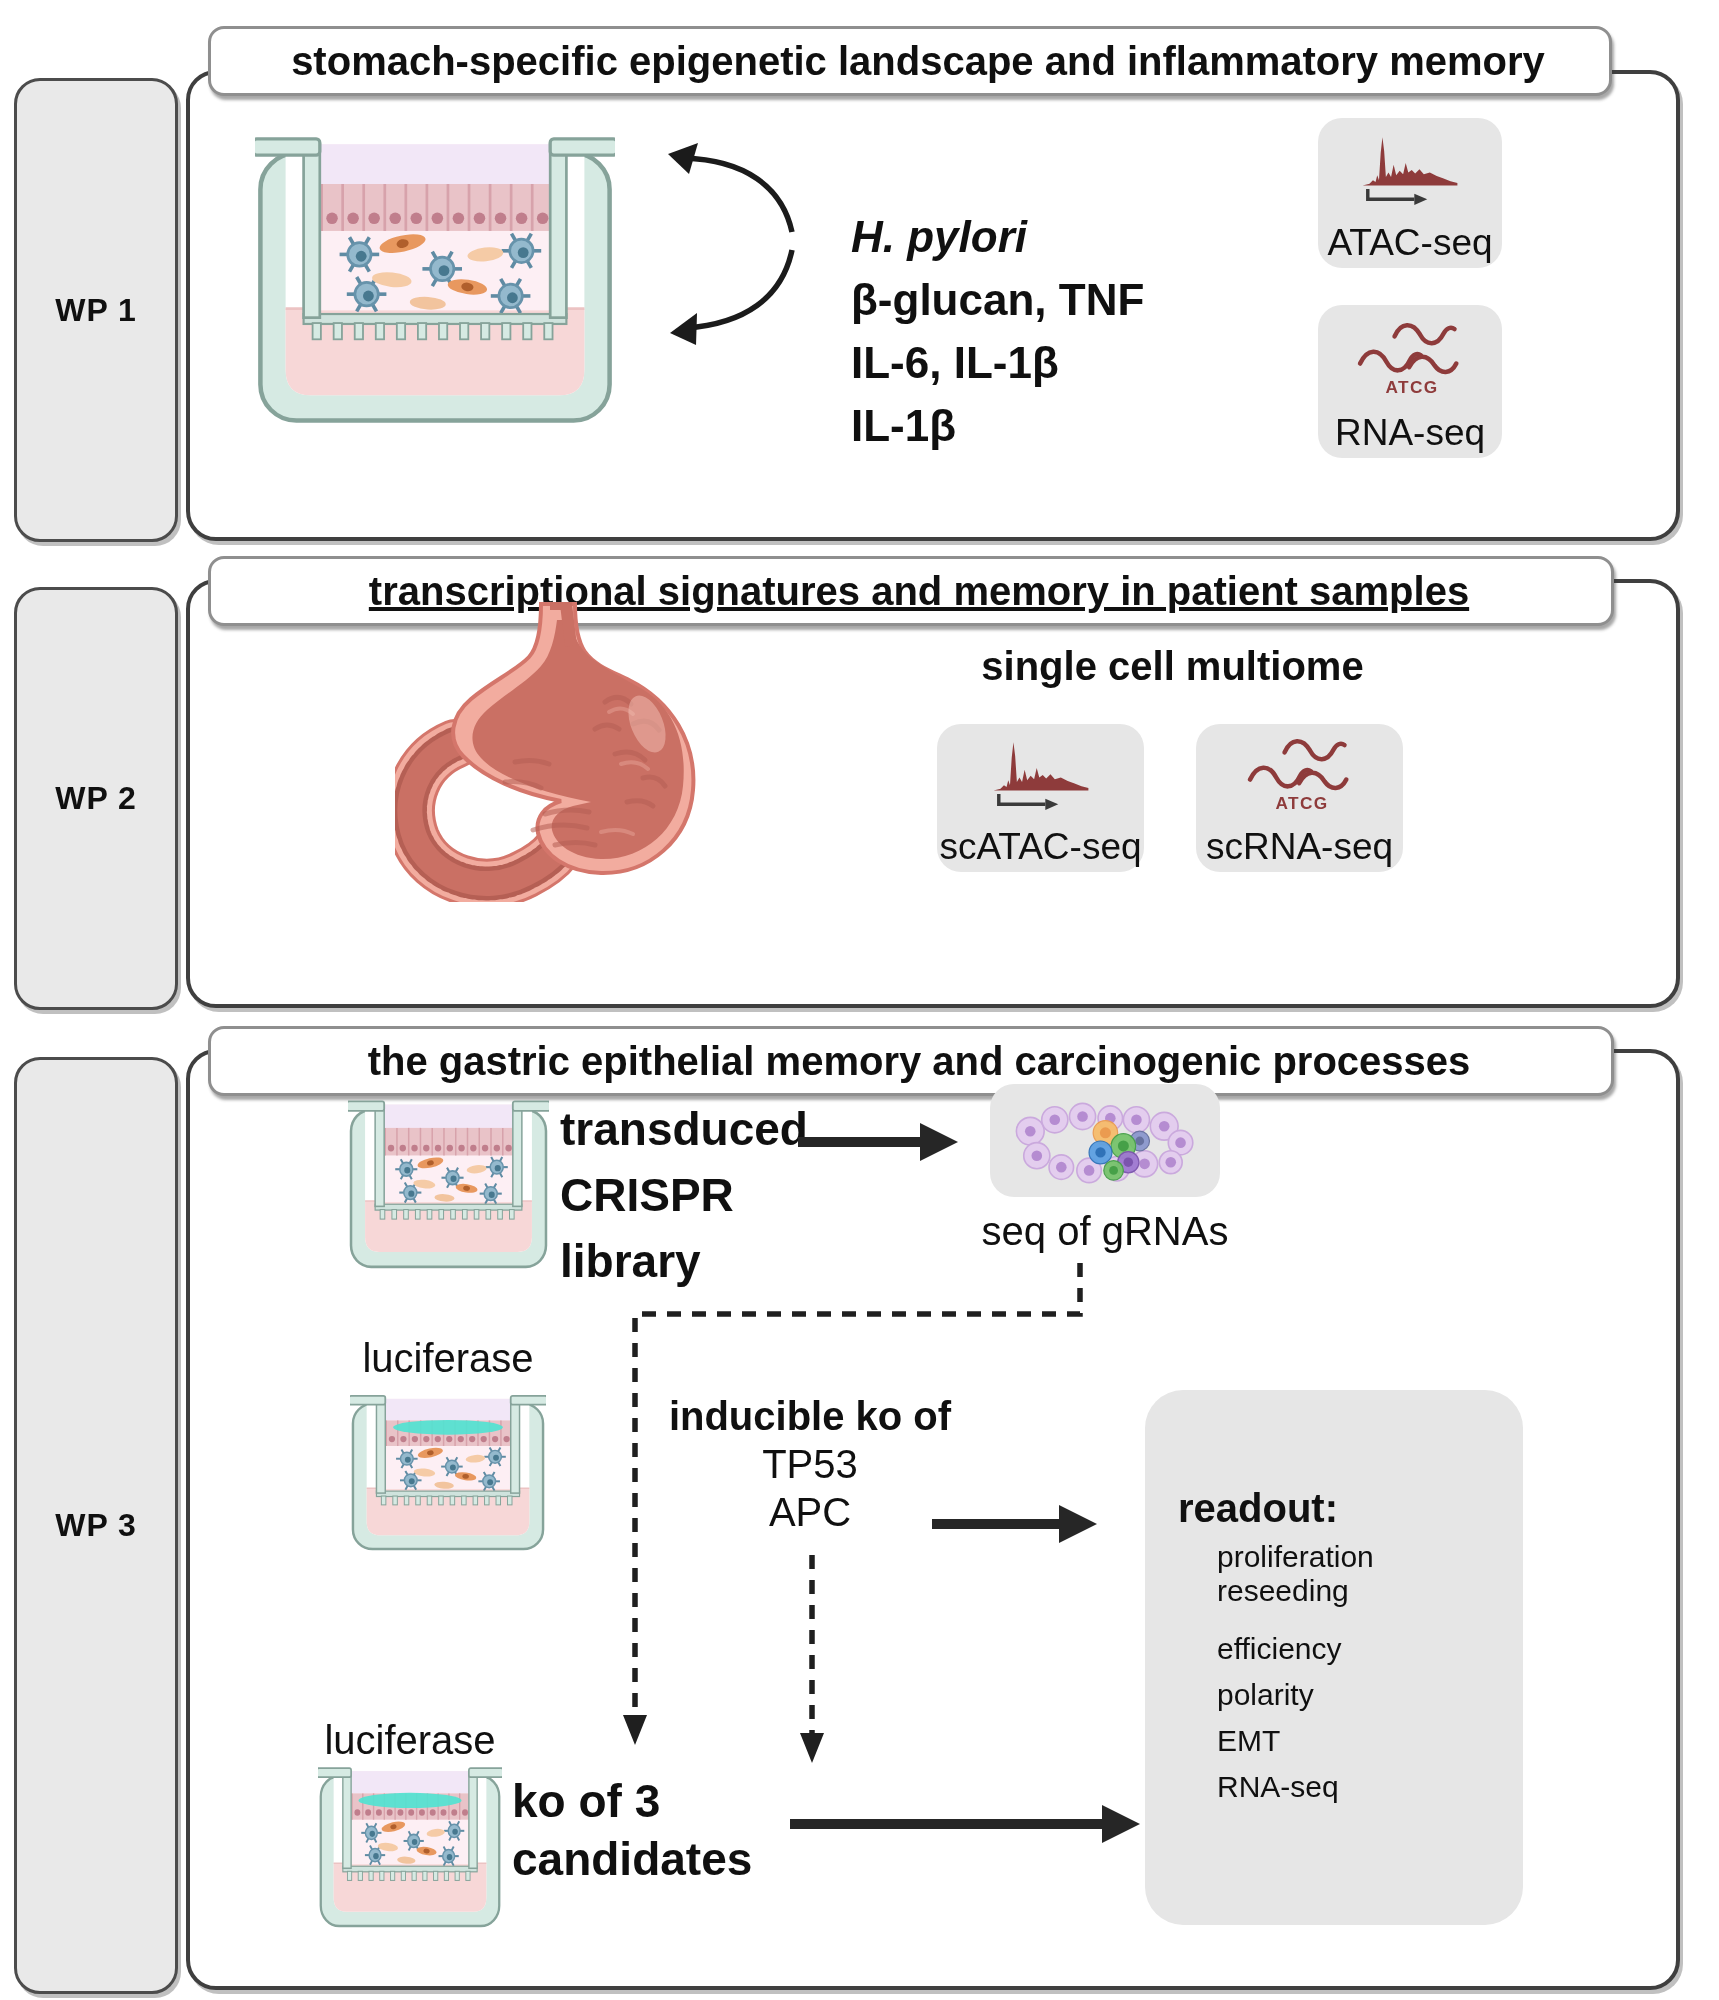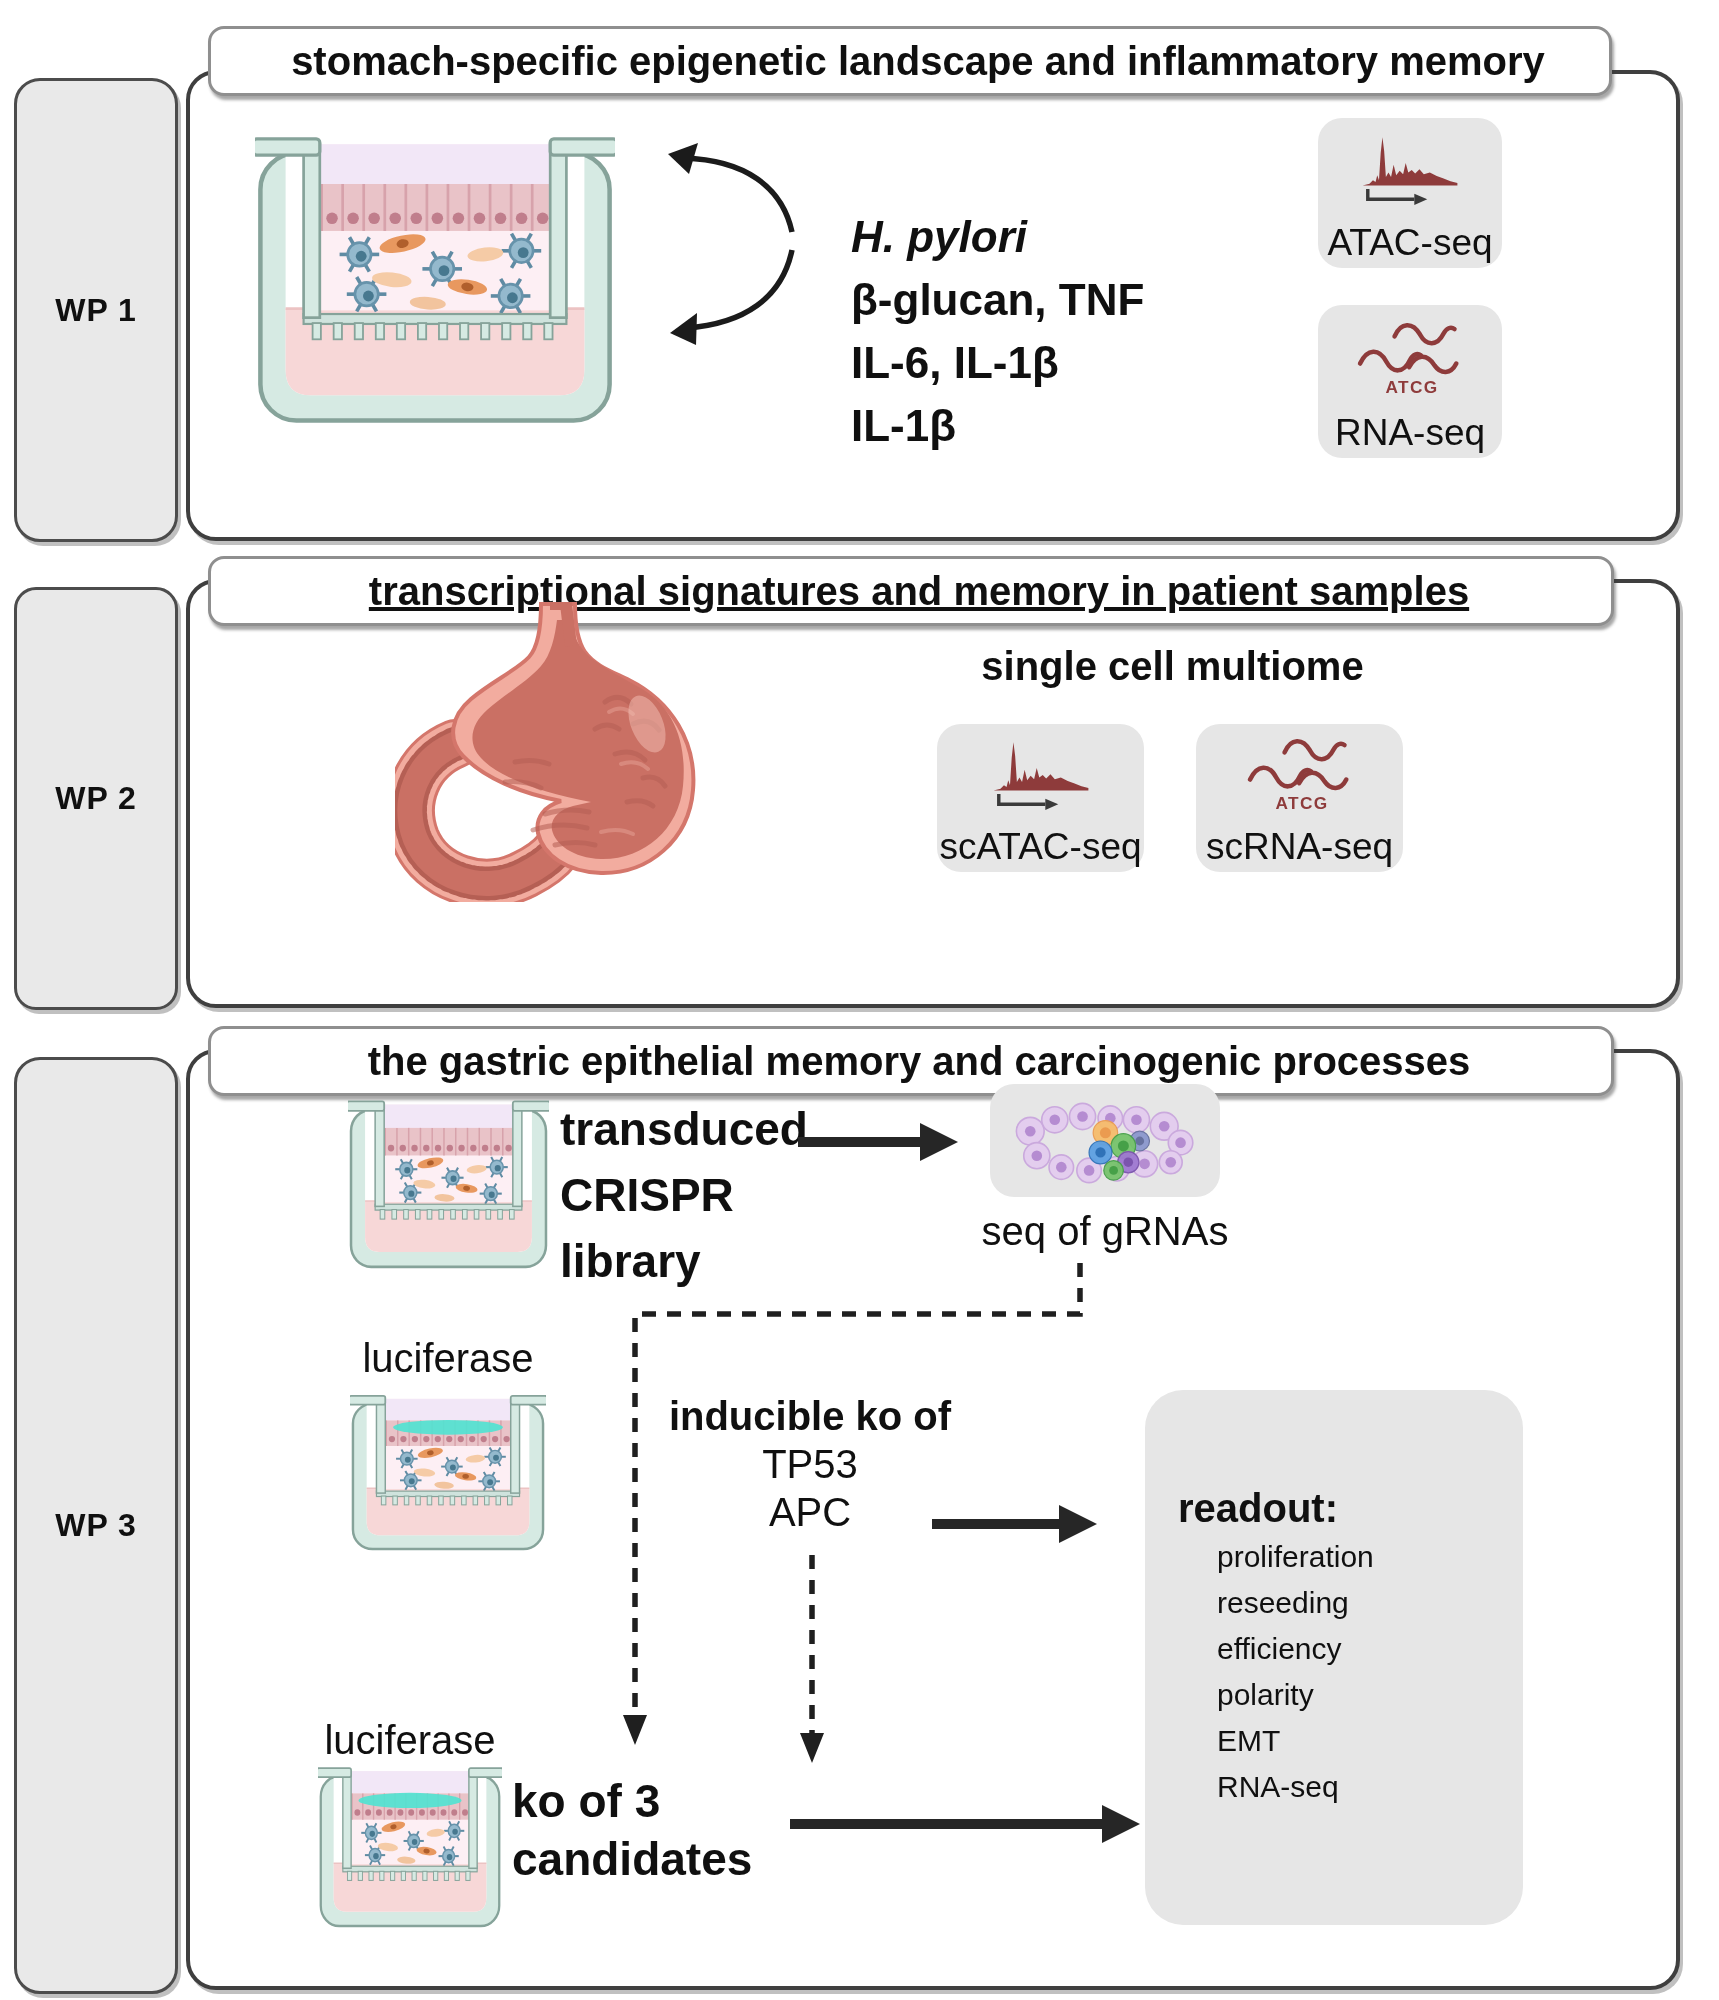--- a/index.html
+++ b/index.html
@@ -186,21 +186,21 @@
       <path d="M10,52 C18,35 31,35 39,50 C46,63 58,63 65,48 C68,42 73,40 77,43"></path>
       <path d="M64,56 C72,41 84,41 92,54 C99,64 110,64 116,52"></path>
     </g>
     <text x="38" y="85" font-size="19" font-weight="700" letter-spacing="1.5" fill="#8e3b3b" font-family="Liberation Sans, sans-serif">ATCG</text>
   </svg>
       </div>
     <div class="lbl">RNA-seq</div>
   </div>
 
   <div class="abs panel" style="left:186px;top:579px;width:1486px;height:421px;"></div>
-  <div class="abs tab" style="left:14px;top:587px;width:158px;height:417px;border-radius:22px;">
+  <div class="abs tab" style="left:14px;top:587px;width:158px;height:417px;">
     <span>WP 2</span>
   </div>
   <div class="abs titlebar" style="left:208px;top:556px;width:1384px;height:64px;text-decoration:underline;">
     <span>transcriptional signatures and memory in patient samples</span>
   </div>
 
   <div class="abs" style="left:395px;top:602px;width:310px;height:300px;">
       <svg viewBox="0 0 310 300" width="100%" height="100%" preserveAspectRatio="none">
     <path d="M60,142 C22,158 6,198 20,236 C36,276 88,294 130,272 C160,257 172,240 166,226" fill="none" stroke="#d4766b" stroke-width="50" stroke-linecap="round"></path>
     <path d="M60,142 C22,158 6,198 20,236 C36,276 88,294 130,272 C160,257 172,240 166,226" fill="none" stroke="#f2ac9f" stroke-width="44" stroke-linecap="round"></path>
@@ -567,21 +567,21 @@
   <div class="abs" style="left:932px;top:1502px;width:165px;height:44px;">
       <svg viewBox="0 0 165 44" width="165" height="44">
     <line x1="0" y1="22" x2="131" y2="22" stroke="#262626" stroke-width="10"></line>
     <polygon points="127,3 165,22 127,41" fill="#262626"></polygon>
   </svg>
     </div>
 
   <div class="abs readout" style="left:1145px;top:1390px;width:378px;height:535px;">
     <div class="rh">readout:</div>
     <div class="ri" style="top:150px;">proliferation</div>
-    <div class="ri" style="top:196px;">reseeding</div>
+    <div class="ri" style="top:184px;">reseeding</div>
     <div class="ri" style="top:242px;">efficiency</div>
     <div class="ri" style="top:288px;">polarity</div>
     <div class="ri" style="top:334px;">EMT</div>
     <div class="ri" style="top:380px;">RNA-seq</div>
   </div>
 
   <div class="abs center plain" style="left:310px;top:1718px;width:200px;height:44px;">
     <span>luciferase</span>
   </div>
   <div class="abs" style="left:318px;top:1762px;width:184px;height:167px;">

